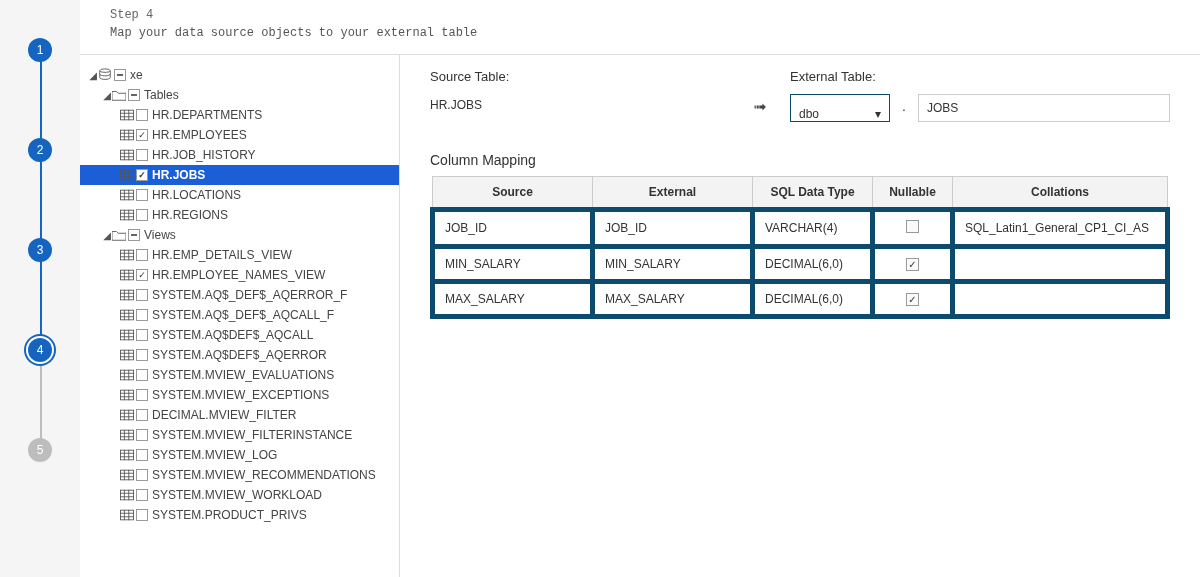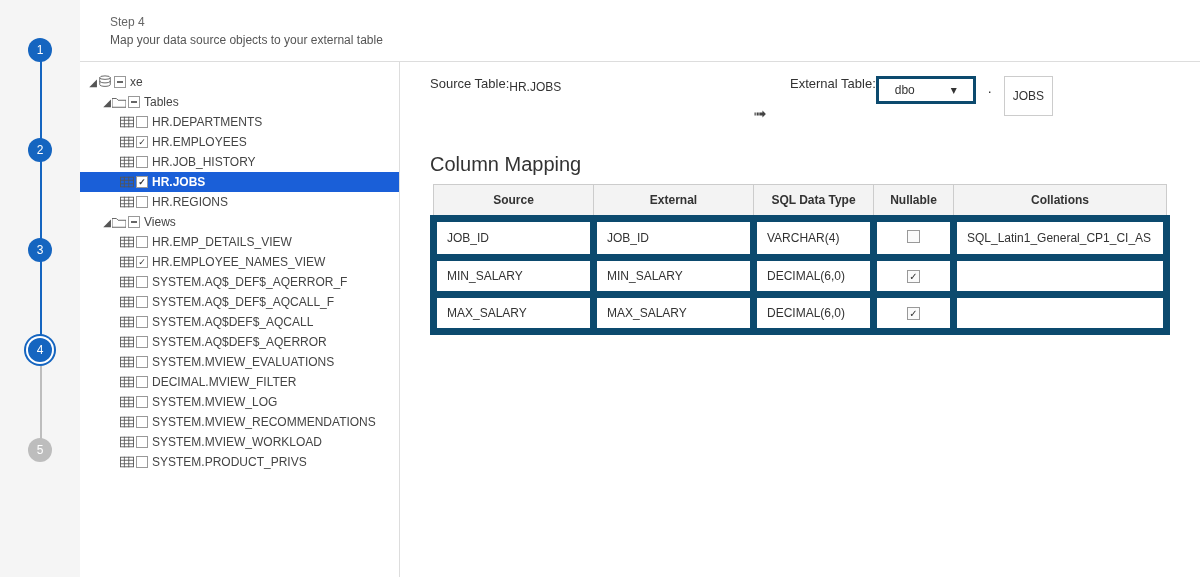--- a/index.html
+++ b/index.html
@@ -9,21 +9,21 @@
   
   .stepper { width: 80px; background: #f5f5f5; position: relative; padding-top: 28px; }
   .stepper-line { position: absolute; left: 40px; top: 48px; width: 2px; background: #1565c0; }
   .stepper-line-gray { position: absolute; left: 40px; width: 2px; background: #bdbdbd; }
   .step-circle { position: absolute; left: 28px; width: 24px; height: 24px; border-radius: 50%; background: #1565c0; color: #fff; font-size: 12px; display: flex; align-items: center; justify-content: center; }
   .step-circle.current { box-shadow: 0 0 0 2px #fff, 0 0 0 4px #1565c0; }
   .step-circle.inactive { background: #bdbdbd; }
 
   
   .main { flex: 1; display: flex; flex-direction: column; }
-  .header { padding: 15px 30px 14px 30px; border-bottom: 1px solid #ddd; }
+  .header { padding: 8px 30px 14px 30px; border-bottom: 1px solid #ddd; font-family: Liberation Mono, monospace; }
   .step-label { font-size: 12px; color: #666; }
   .step-title { font-size: 12px; color: #555; font-weight: 400; margin-top: 4px; }
   .content { flex: 1; display: flex; }
 
   
   .tree-panel { width: 320px; border-right: 1px solid #ddd; padding: 10px 0; font-size: 12px; color: #444; overflow: auto; }
   .tree-row { display: flex; align-items: center; height: 20px; padding-left: 8px; cursor: default; white-space: nowrap; }
   .tree-row.selected { background: #1a5fd8; color: #fff; font-weight: 600; }
   .tw { display: inline-block; width: 10px; text-align: center; font-size: 10px; color: #555; }
   .ticon { display: inline-flex; width: 14px; height: 14px; margin-right: 2px; align-items: center; justify-content: center; }
@@ -33,32 +33,32 @@
   .ind1 { padding-left: 22px; }
   .ind2 { padding-left: 40px; }
 
   svg.db { width:14px; height:14px; }
   svg.folder { width:14px; height:12px; }
   svg.tbl { width:14px; height:12px; }
 
   
   .map-panel { flex: 1; padding: 14px 30px; }
   .row-top { display: flex; align-items: flex-start; }
-  .col { display: flex; flex-direction: row; }
+  .col { display: flex; flex-direction: column; }
   .lbl { font-size: 13px; color: #333; margin-bottom: 10px; }
   .src-col { width: 300px; }
   .arrow { width: 60px; font-size: 16px; text-align: center; padding-top: 28px; color: #444; }
-  .select { border: 3px solid #0c4a6e; height: 28px; width: 100px; display: flex; align-items: center; justify-content: space-between; padding: 0 16px; font-size: 12px; cursor: pointer; }
-  .input { border: 1px solid #ccc; height: 40px; flex: 1; padding: 0 8px; font-size: 12px; display: flex; align-items: center; }
+  .select { border: 1px solid #0c4a6e; height: 28px; width: 100px; display: flex; align-items: flex-end; justify-content: space-between; padding: 0 8px; font-size: 12px; cursor: pointer; }
+  .input { border: 1px solid #ccc; height: 28px; flex: 1; padding: 0 8px; font-size: 12px; display: flex; align-items: center; }
   .src-name { font-size: 12px; color: #333; padding-top: 4px; }
 
-  .sub-hdr { font-size: 20px; color: #333; margin-top: 30px; margin-bottom: 8px; }
+  .sub-hdr { font-size: 14px; color: #333; margin-top: 30px; margin-bottom: 8px; }
   table.grid { width: 100%; border-collapse: collapse; font-size: 12px; }
   table.grid th { background: #f3f3f3; border: 1px solid #ccc; padding: 8px 10px; font-weight: 600; color: #333; text-align: center; }
-  table.grid td { border: 7px solid #0c4a6e; padding: 8px 10px; color: #333; margin-top: 35px; }
+  table.grid td { border: 5px solid #0c4a6e; padding: 8px 10px; color: #333; margin-top: 35px; }
   .cchk { width: 13px; height: 13px; border: 1px solid #999; background: #fafafa; display: inline-flex; align-items: center; justify-content: center; font-size: 10px; color: #333; }
   .cchk.on::after { content:"✓"; }
   td.center { text-align: center; }
   th.c-src { width: 160px; }
   th.c-ext { width: 160px; }
   th.c-dt  { width: 120px; }
   th.c-nul { width: 80px; }
 </style>
 </head>
 <body>
@@ -163,20 +163,33 @@
               <span class="ticon">
                 <svg class="tbl" viewBox="0 0 16 12">
                   <rect x="0.5" y="0.5" width="15" height="11" fill="none" stroke="#555"></rect>
                   <line x1="0" y1="4" x2="16" y2="4" stroke="#555"></line>
                   <line x1="0" y1="8" x2="16" y2="8" stroke="#555"></line>
                   <line x1="5" y1="0" x2="5" y2="12" stroke="#555"></line>
                   <line x1="10" y1="0" x2="10" y2="12" stroke="#555"></line>
                 </svg>
               </span>
               <span class="chk"></span>
+              <span>HR.LOCATIONS</span>
+            </div>
+            <div class="tree-row ind2">
+              <span class="ticon">
+                <svg class="tbl" viewBox="0 0 16 12">
+                  <rect x="0.5" y="0.5" width="15" height="11" fill="none" stroke="#555"></rect>
+                  <line x1="0" y1="4" x2="16" y2="4" stroke="#555"></line>
+                  <line x1="0" y1="8" x2="16" y2="8" stroke="#555"></line>
+                  <line x1="5" y1="0" x2="5" y2="12" stroke="#555"></line>
+                  <line x1="10" y1="0" x2="10" y2="12" stroke="#555"></line>
+                </svg>
+              </span>
+              <span class="chk"></span>
               <span>HR.REGIONS</span>
             </div>
             <div class="tree-row ind1">
               <span class="tw">◢</span>
               <span class="ticon">
                 <svg class="folder" viewBox="0 0 16 12">
                   <path d="M0 2h5l2 2h9v8H0z" fill="none" stroke="#555"></path>
                 </svg>
               </span>
               <span class="chk partial"></span>
@@ -277,21 +290,47 @@
               <span class="ticon">
                 <svg class="tbl" viewBox="0 0 16 12">
                   <rect x="0.5" y="0.5" width="15" height="11" fill="none" stroke="#555"></rect>
                   <line x1="0" y1="4" x2="16" y2="4" stroke="#555"></line>
                   <line x1="0" y1="8" x2="16" y2="8" stroke="#555"></line>
                   <line x1="5" y1="0" x2="5" y2="12" stroke="#555"></line>
                   <line x1="10" y1="0" x2="10" y2="12" stroke="#555"></line>
                 </svg>
               </span>
               <span class="chk"></span>
+              <span>SYSTEM.MVIEW_EXCEPTIONS</span>
+            </div>
+            <div class="tree-row ind2">
+              <span class="ticon">
+                <svg class="tbl" viewBox="0 0 16 12">
+                  <rect x="0.5" y="0.5" width="15" height="11" fill="none" stroke="#555"></rect>
+                  <line x1="0" y1="4" x2="16" y2="4" stroke="#555"></line>
+                  <line x1="0" y1="8" x2="16" y2="8" stroke="#555"></line>
+                  <line x1="5" y1="0" x2="5" y2="12" stroke="#555"></line>
+                  <line x1="10" y1="0" x2="10" y2="12" stroke="#555"></line>
+                </svg>
+              </span>
+              <span class="chk"></span>
               <span>DECIMAL.MVIEW_FILTER</span>
+            </div>
+            <div class="tree-row ind2">
+              <span class="ticon">
+                <svg class="tbl" viewBox="0 0 16 12">
+                  <rect x="0.5" y="0.5" width="15" height="11" fill="none" stroke="#555"></rect>
+                  <line x1="0" y1="4" x2="16" y2="4" stroke="#555"></line>
+                  <line x1="0" y1="8" x2="16" y2="8" stroke="#555"></line>
+                  <line x1="5" y1="0" x2="5" y2="12" stroke="#555"></line>
+                  <line x1="10" y1="0" x2="10" y2="12" stroke="#555"></line>
+                </svg>
+              </span>
+              <span class="chk"></span>
+              <span>SYSTEM.MVIEW_FILTERINSTANCE</span>
             </div>
             <div class="tree-row ind2">
               <span class="ticon">
                 <svg class="tbl" viewBox="0 0 16 12">
                   <rect x="0.5" y="0.5" width="15" height="11" fill="none" stroke="#555"></rect>
                   <line x1="0" y1="4" x2="16" y2="4" stroke="#555"></line>
                   <line x1="0" y1="8" x2="16" y2="8" stroke="#555"></line>
                   <line x1="5" y1="0" x2="5" y2="12" stroke="#555"></line>
                   <line x1="10" y1="0" x2="10" y2="12" stroke="#555"></line>
                 </svg>

